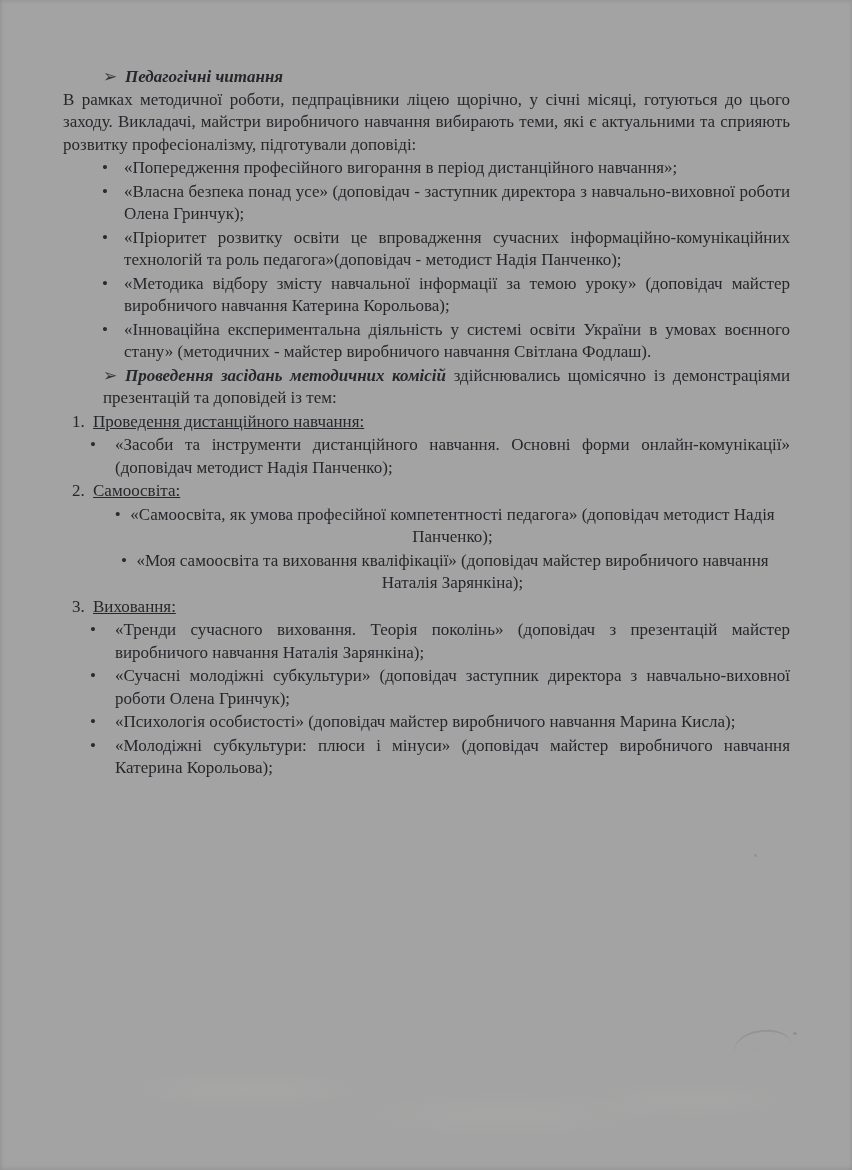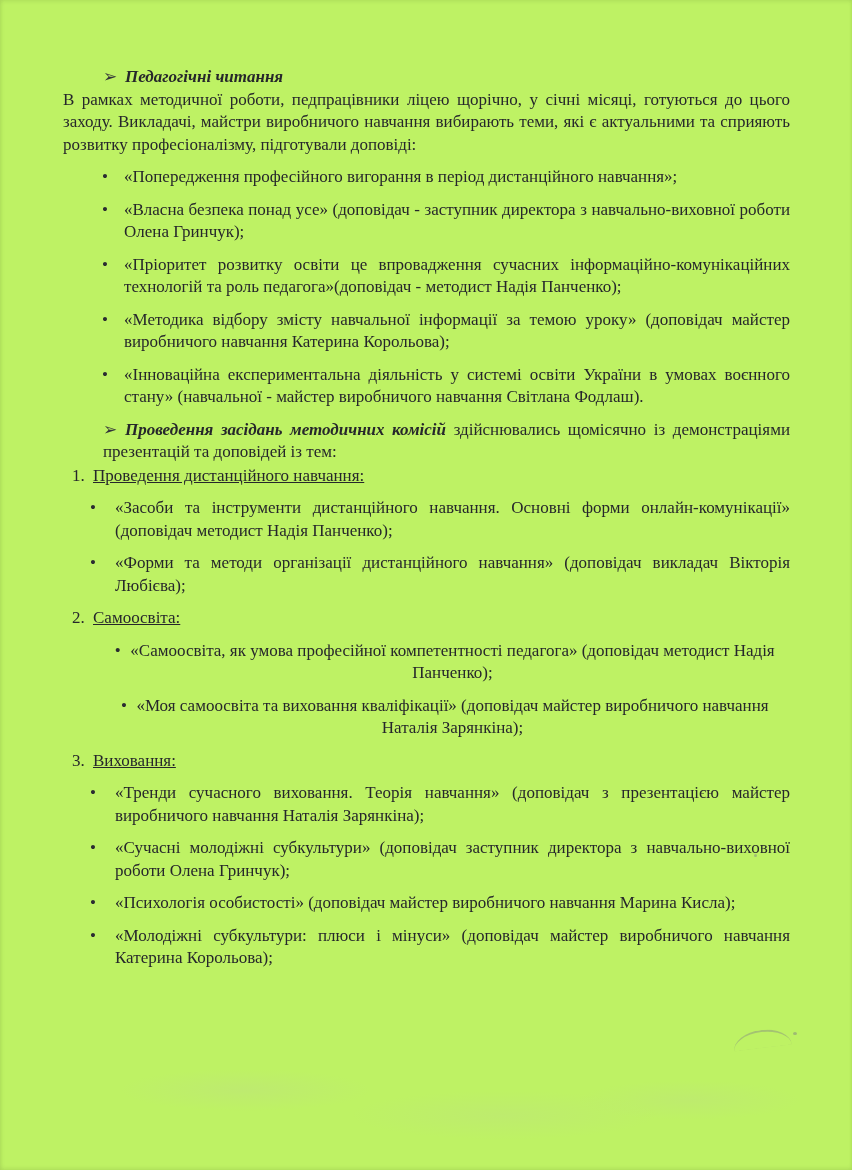--- a/index.html
+++ b/index.html
@@ -2,21 +2,21 @@
 <html lang="uk"><head>
 <meta charset="utf-8">
 <style>
   html, body {
     margin: 0; padding: 0;
     background: #ffffff;
   }
   .page {
     position: relative;
     width: 852px; height: 1170px;
-    background: #bef264;
+    background: #a3a3a3;
     overflow: hidden;
     font-family: "Liberation Serif", "DejaVu Serif", serif;
     color: #26272b;
     box-shadow: inset 0 2px 4px rgba(0,0,0,0.05), inset 0 -2px 4px rgba(0,0,0,0.06),
                 inset 2px 0 4px rgba(0,0,0,0.03);
   }
   .content {
     position: absolute;
     left: 63px; right: 62px; top: 66px;
     font-size: 17px;
@@ -45,21 +45,21 @@
   }
   ul.topics {
     list-style: none;
     margin: 0 0 0 39px;
     padding: 0;
     text-align: justify;
   }
   ul.topics li {
     padding-left: 22px;
     text-indent: -22px;
-    margin: 10px 0;
+    margin: 1px 0;
   }
   ul.topics li .dot {
     display: inline-block;
     width: 22px;
     text-indent: 0;
     color: #2b2c31;
   }
   ul.topics.sub {
     margin-left: 27px;
   }
@@ -125,48 +125,47 @@
       <span class="marker">➢</span><span>Педагогічні читання</span>
     </div>
 
     <p class="para">В рамках методичної роботи, педпрацівники ліцею щорічно, у січні місяці, готуються до цього заходу. Викладачі, майстри виробничого навчання вибирають теми, які є актуальними та сприяють розвитку професіоналізму, підготували доповіді:</p>
 
     <ul class="topics">
       <li><span class="dot">•</span><span>«Попередження професійного вигорання в період дистанційного навчання»;</span></li>
       <li><span class="dot">•</span><span>«Власна безпека понад усе» (доповідач - заступник директора з навчально-виховної роботи Олена Гринчук);</span></li>
       <li><span class="dot">•</span><span>«Пріоритет розвитку освіти це впровадження сучасних інформаційно-комунікаційних технологій та роль педагога»(доповідач - методист Надія Панченко);</span></li>
       <li><span class="dot">•</span><span>«Методика відбору змісту навчальної інформації за темою уроку» (доповідач майстер виробничого навчання Катерина Корольова);</span></li>
-      <li><span class="dot">•</span><span>«Інноваційна експериментальна діяльність у системі освіти України в умовах воєнного стану» (навчальної - майстер виробничого навчання Світлана Фодлаш).</span></li>
+      <li><span class="dot">•</span><span>«Інноваційна експериментальна діяльність у системі освіти України в умовах воєнного стану» (методичних - майстер виробничого навчання Світлана Фодлаш).</span></li>
     </ul>
 
     <div class="h-bullet">
       <span class="marker">➢</span><span>Проведення засідань методичних комісій</span><span class="rest"> здійснювались щомісячно із демонстраціями  презентацій та доповідей із тем:</span>
     </div>
 
     <div class="num-title">
       <span class="num">1.</span><span class="label">Проведення дистанційного навчання:</span>
     </div>
     <ul class="topics sub">
       <li><span class="dot">•</span><span>«Засоби та інструменти дистанційного навчання. Основні форми онлайн-комунікації» (доповідач методист Надія Панченко);</span></li>
-      <li><span class="dot">•</span><span>«Форми та методи організації дистанційного навчання» (доповідач викладач Вікторія Любієва);</span></li>
     </ul>
 
     <div class="num-title">
       <span class="num">2.</span><span class="label">Самоосвіта:</span>
     </div>
     <ul class="topics sub ragged">
       <li><span class="dot">•</span><span>«Самоосвіта, як умова професійної компетентності педагога» (доповідач методист Надія Панченко);</span></li>
       <li><span class="dot">•</span><span>«Моя самоосвіта та виховання кваліфікації» (доповідач майстер виробничого навчання Наталія Зарянкіна);</span></li>
     </ul>
 
     <div class="num-title">
       <span class="num">3.</span><span class="label">Виховання:</span>
     </div>
     <ul class="topics sub">
-      <li><span class="dot">•</span><span>«Тренди сучасного виховання. Теорія навчання» (доповідач з презентацією майстер виробничого навчання Наталія Зарянкіна);</span></li>
+      <li><span class="dot">•</span><span>«Тренди сучасного виховання. Теорія поколінь» (доповідач з презентацій майстер виробничого навчання Наталія Зарянкіна);</span></li>
       <li><span class="dot">•</span><span>«Сучасні молодіжні субкультури» (доповідач заступник директора з навчально-виховної роботи Олена Гринчук);</span></li>
       <li><span class="dot">•</span><span>«Психологія особистості» (доповідач майстер виробничого навчання Марина Кисла);</span></li>
       <li><span class="dot">•</span><span>«Молодіжні субкультури: плюси і мінуси» (доповідач майстер виробничого навчання Катерина Корольова);</span></li>
     </ul>
 
   </div>
 
   <div class="pencil-mark"></div>
   <div class="pencil-dot"></div>
   <div class="speck"></div>

